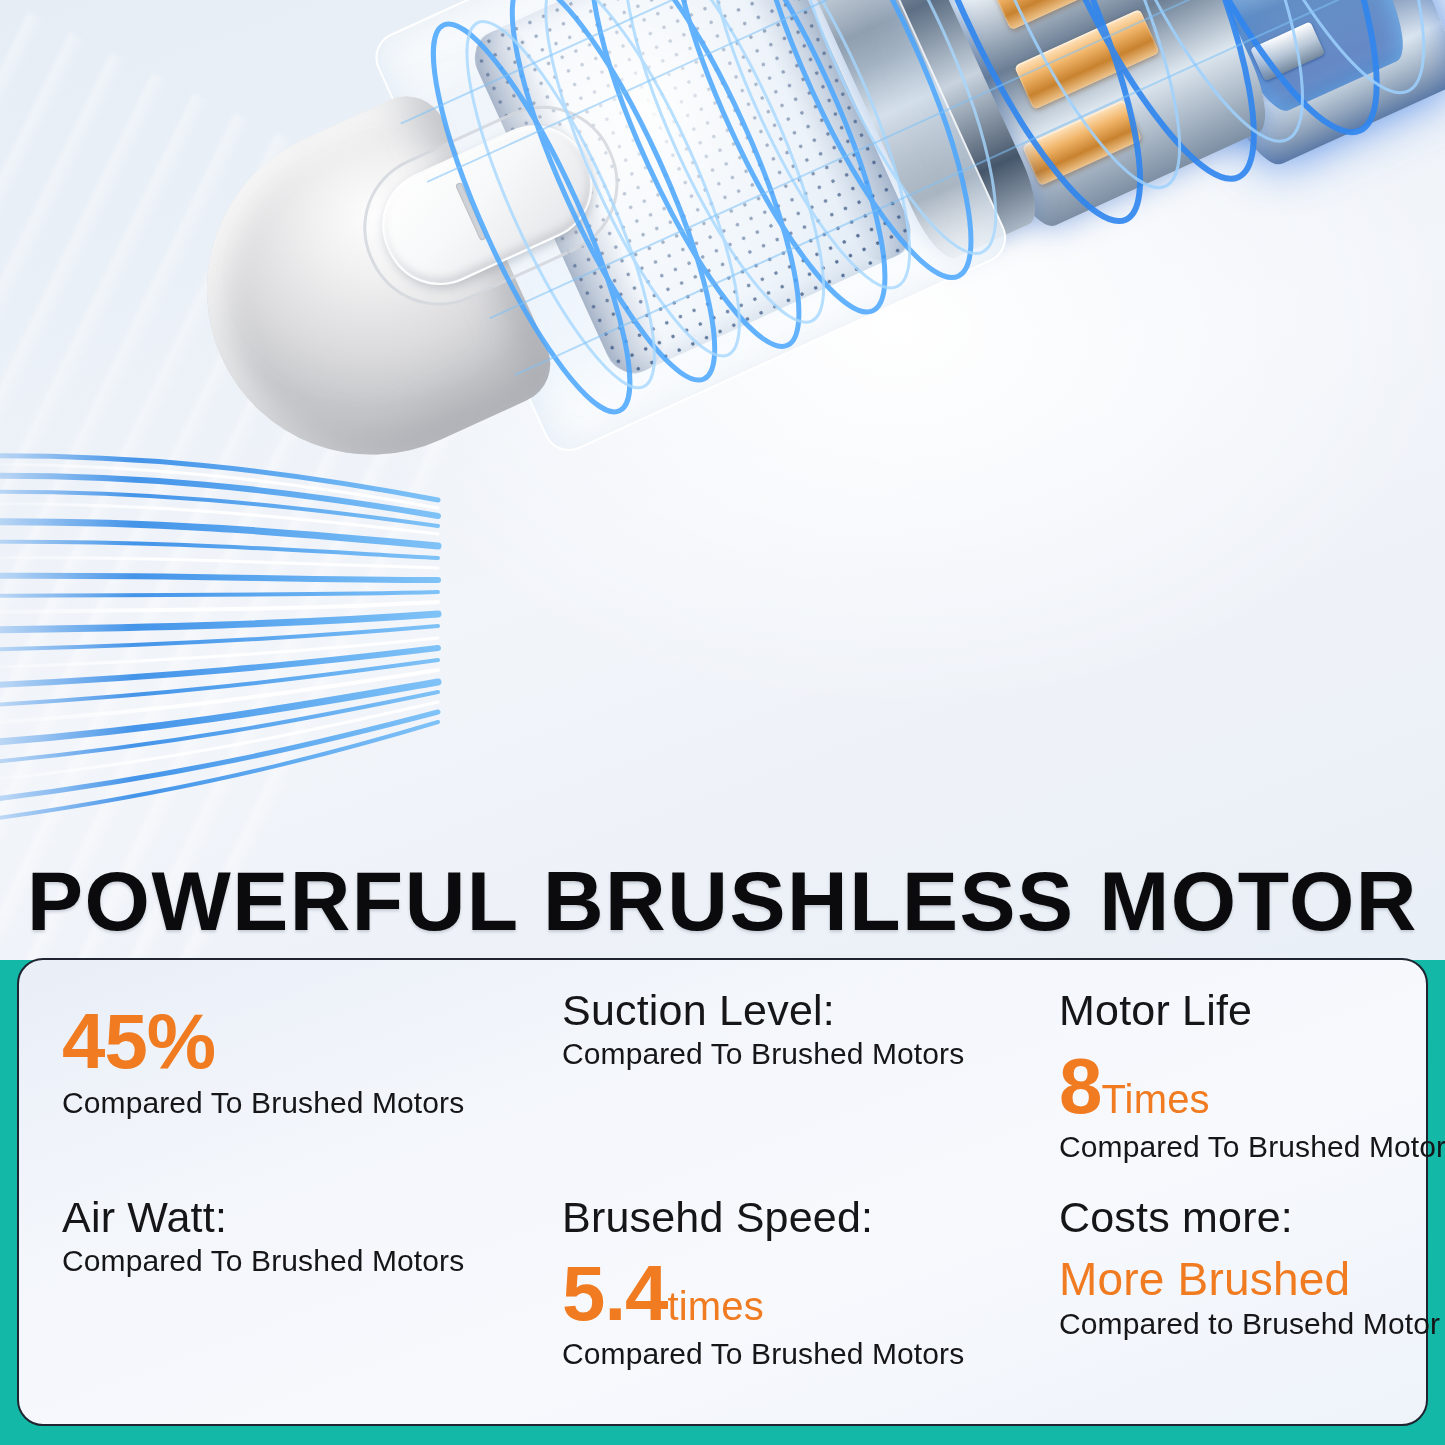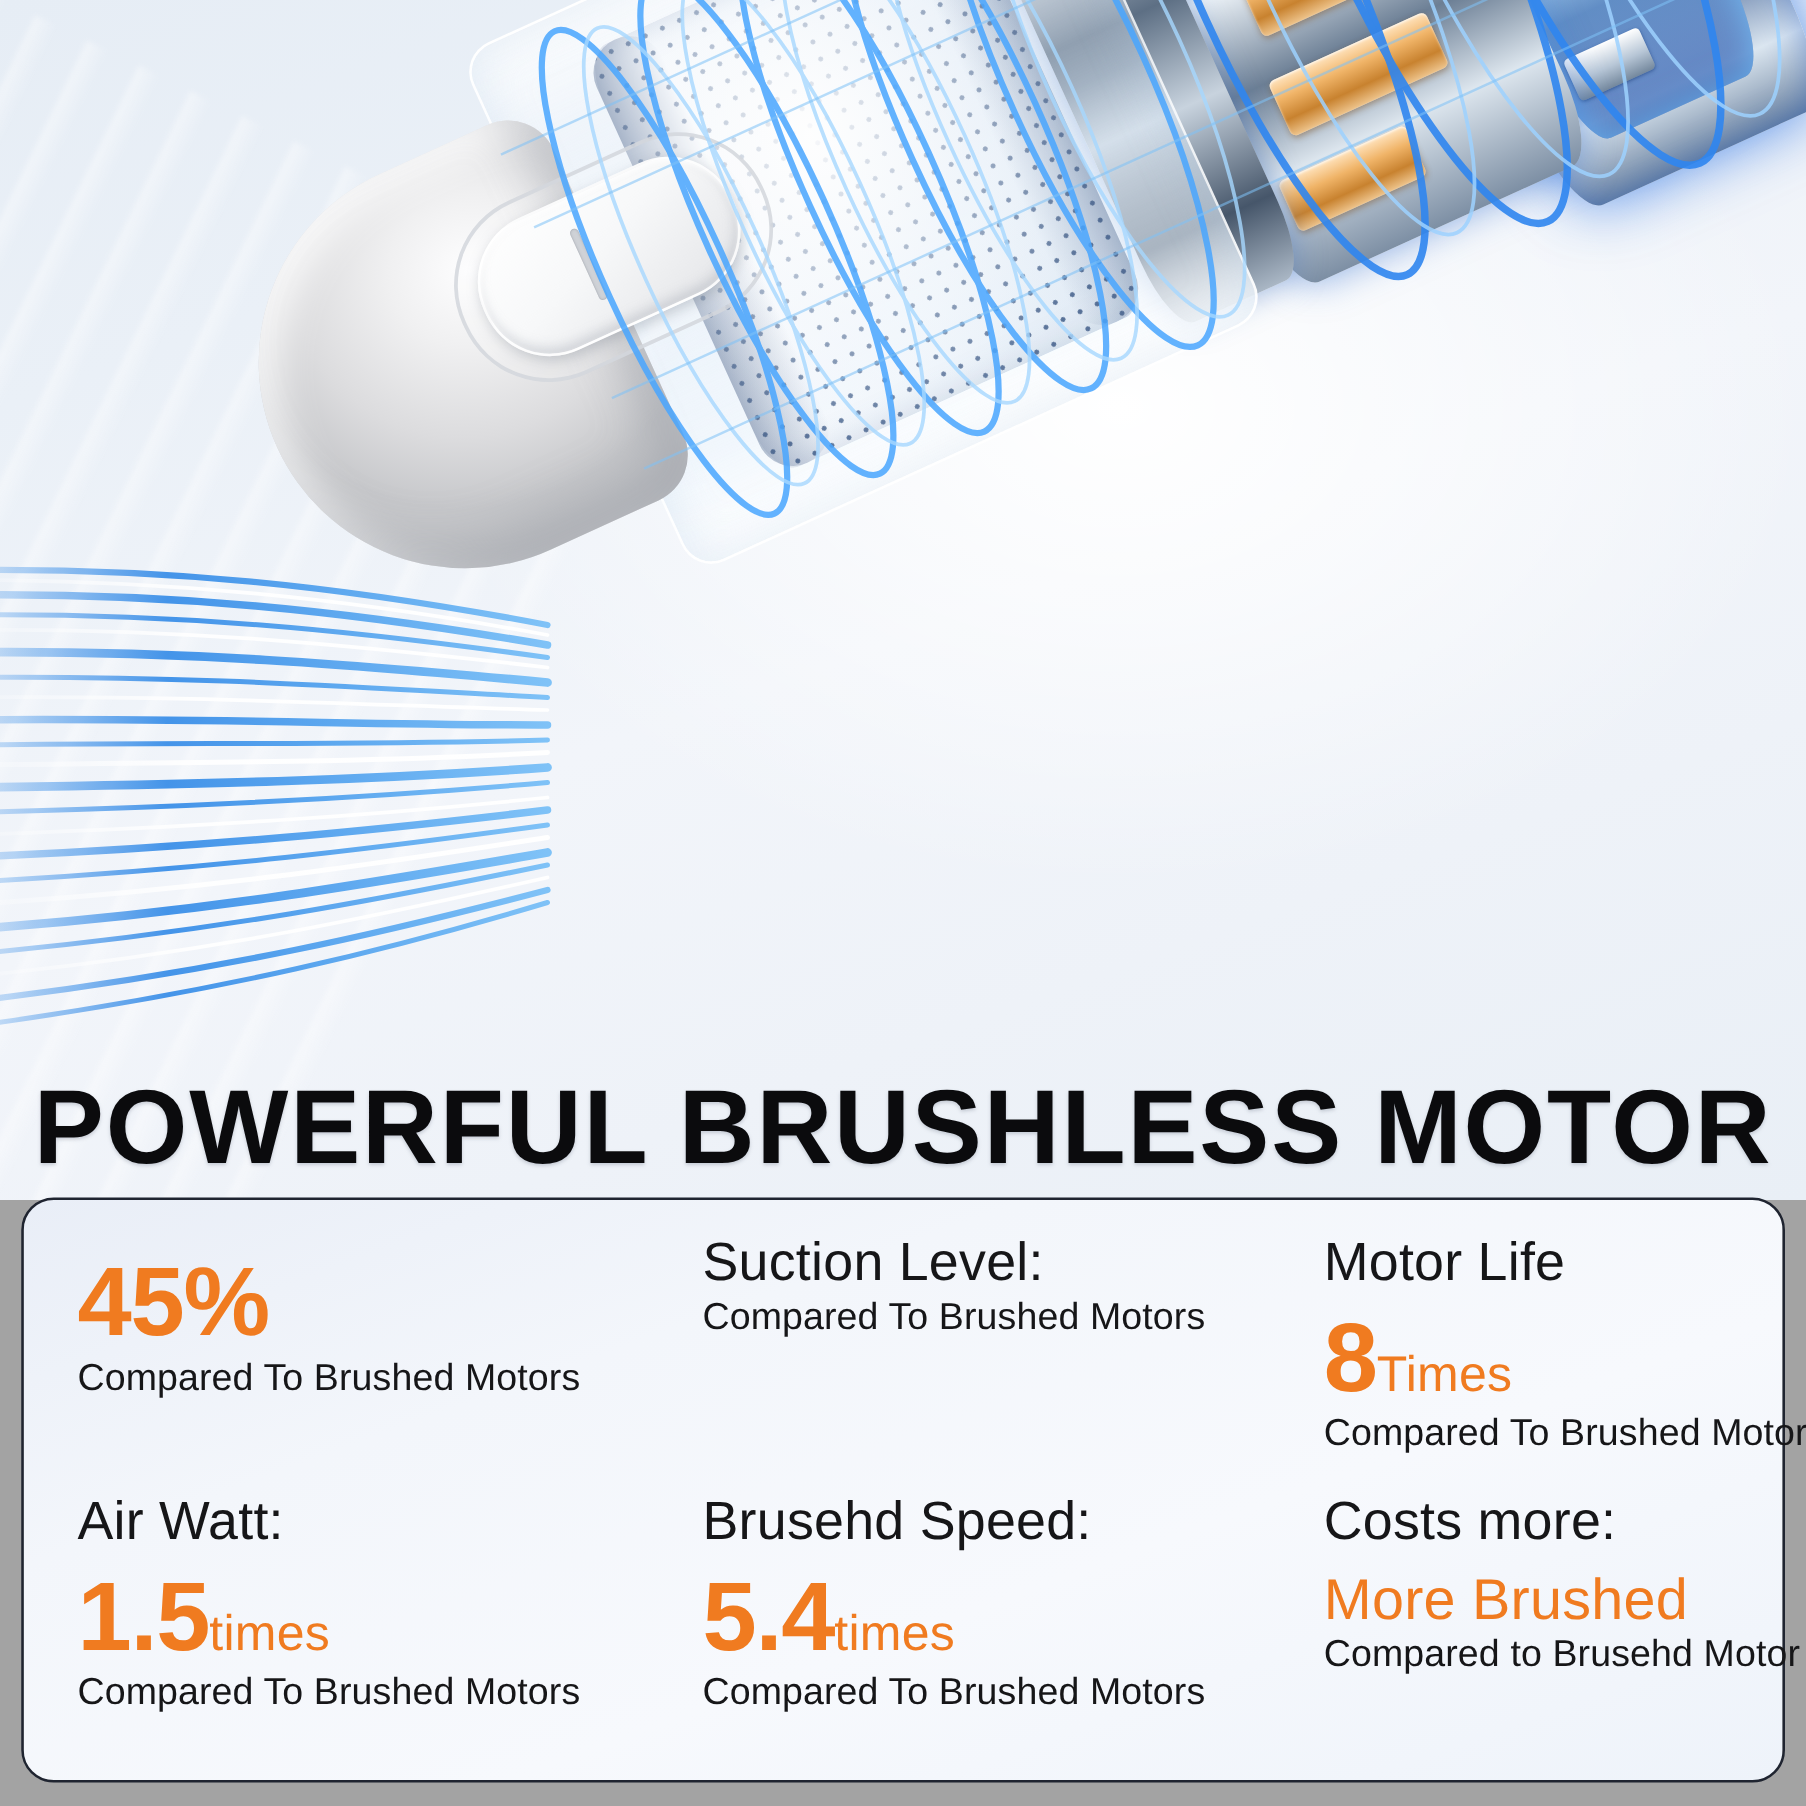--- a/index.html
+++ b/index.html
@@ -9,21 +9,21 @@
   body {
     font-family: "Liberation Sans", sans-serif;
     -webkit-font-smoothing: antialiased;
   }
 
   .poster {
     position: relative;
     width: 1445px;
     height: 1445px;
     overflow: hidden;
-    background: #a3a3a3;
+    background: #14b8a6;
   }
 
   
   .hero {
     position: absolute;
     left: 0; top: 0;
     width: 1445px; height: 960px;
     overflow: hidden;
     background:
       radial-gradient(ellipse 900px 620px at 62% 34%, #ffffff 0%, rgba(255,255,255,0) 62%),
@@ -427,23 +427,20 @@
       <div class="cell r1c3">
         <div class="cell-label">Motor Life</div>
         <div class="cell-value">
           <span class="val-num">8</span><span class="val-unit">Times</span>
         </div>
         <div class="cell-note">Compared To Brushed Motors</div>
       </div>
 
       <div class="cell row2 r2c1">
         <div class="cell-label">Air Watt:</div>
-        <div class="cell-value">
-          <span class="val-num">1.5</span><span class="val-unit">times</span>
-        </div>
         <div class="cell-note">Compared To Brushed Motors</div>
       </div>
 
       <div class="cell row2 r2c2">
         <div class="cell-label">Brusehd Speed:</div>
         <div class="cell-value">
           <span class="val-num">5.4</span><span class="val-unit">times</span>
         </div>
         <div class="cell-note">Compared To Brushed Motors</div>
       </div>

